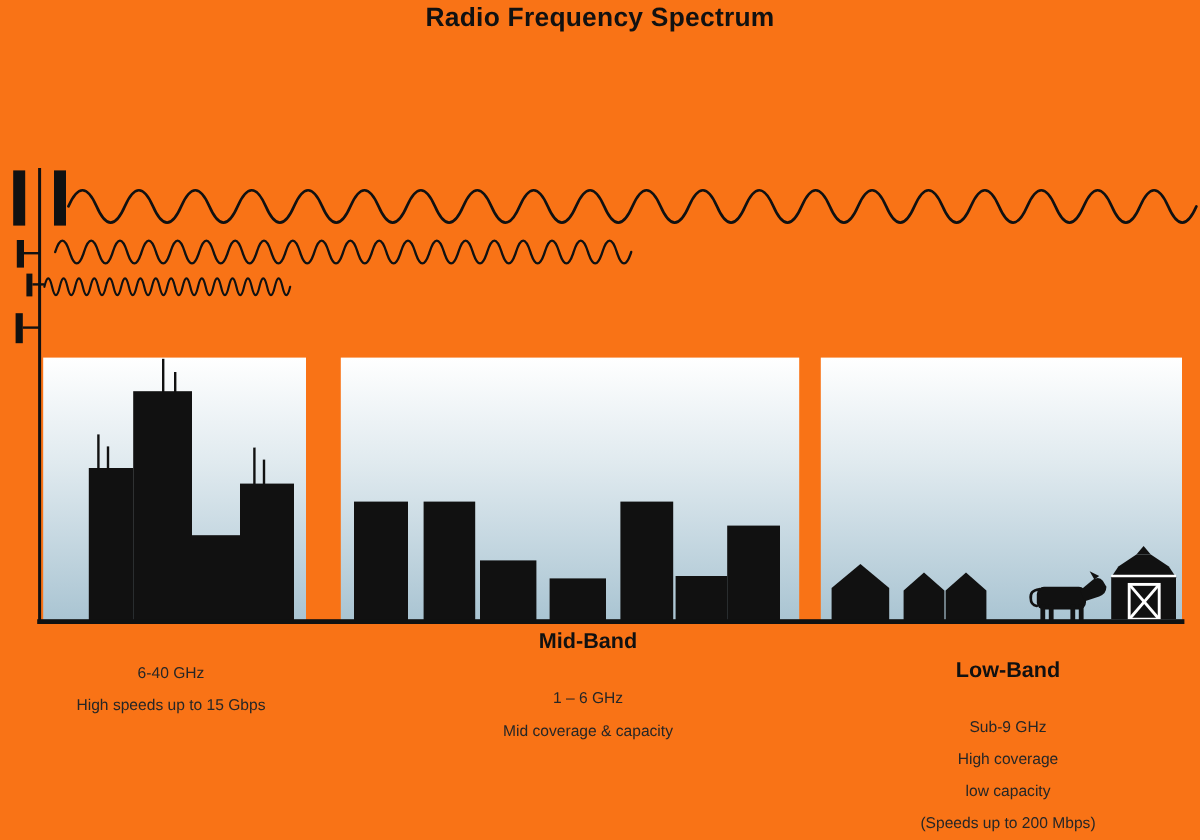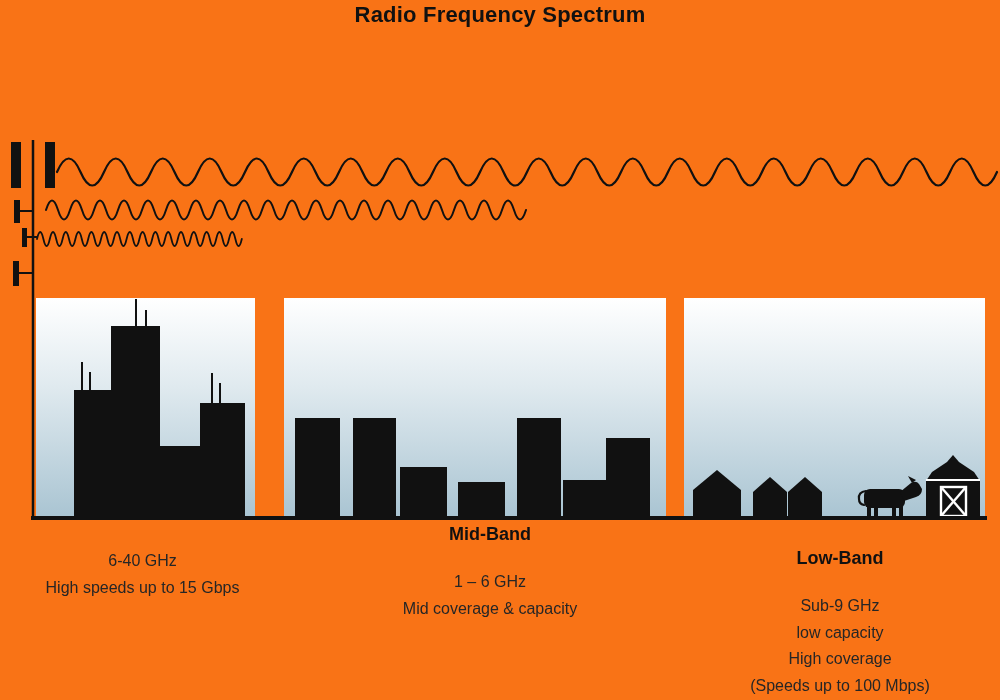--- a/index.html
+++ b/index.html
@@ -8,21 +8,21 @@
   .stage { position:relative; width:1000px; height:700px; overflow:hidden; background:#f97316; }
   .title {
     position:absolute; top:2px; left:0; width:100%;
     text-align:center; font-size:22px; font-weight:700; color:#111;
     letter-spacing:0.2px;
   }
   .art { position:absolute; top:0; left:0; display:block; }
   .sky { fill:url(#skyGrad); }
   .band-col { position:absolute; text-align:center; }
   .band-name { font-size:18px; font-weight:700; color:#111; margin-bottom:24px; }
-  .band-line { font-size:16px; line-height:26.5px; color:#262626; }
+  .band-line { font-size:13px; line-height:26.5px; color:#262626; }
 </style>
 </head>
 <body>
 
 <div class="stage">
 
   <div class="title">Radio Frequency Spectrum</div>
 
   <svg class="art" width="1000" height="540" viewBox="0 0 1000 540" aria-hidden="true">
     <defs>
@@ -116,18 +116,18 @@
 
   <div class="band-col" style="left:355px; top:524px; width:270px;">
     <div class="band-name">Mid-Band</div>
     <div class="band-line">1 – 6 GHz</div>
     <div class="band-line">Mid coverage &amp; capacity</div>
   </div>
 
   <div class="band-col" style="left:695px; top:548px; width:290px;">
     <div class="band-name">Low-Band</div>
     <div class="band-line">Sub-9 GHz</div>
+    <div class="band-line">High coverage</div>
     <div class="band-line">low capacity</div>
-    <div class="band-line">High coverage</div>
-    <div class="band-line">(Speeds up to 100 Mbps)</div>
+    <div class="band-line">(Speeds up to 200 Mbps)</div>
   </div>
 
 </div>
 
 </body></html>

